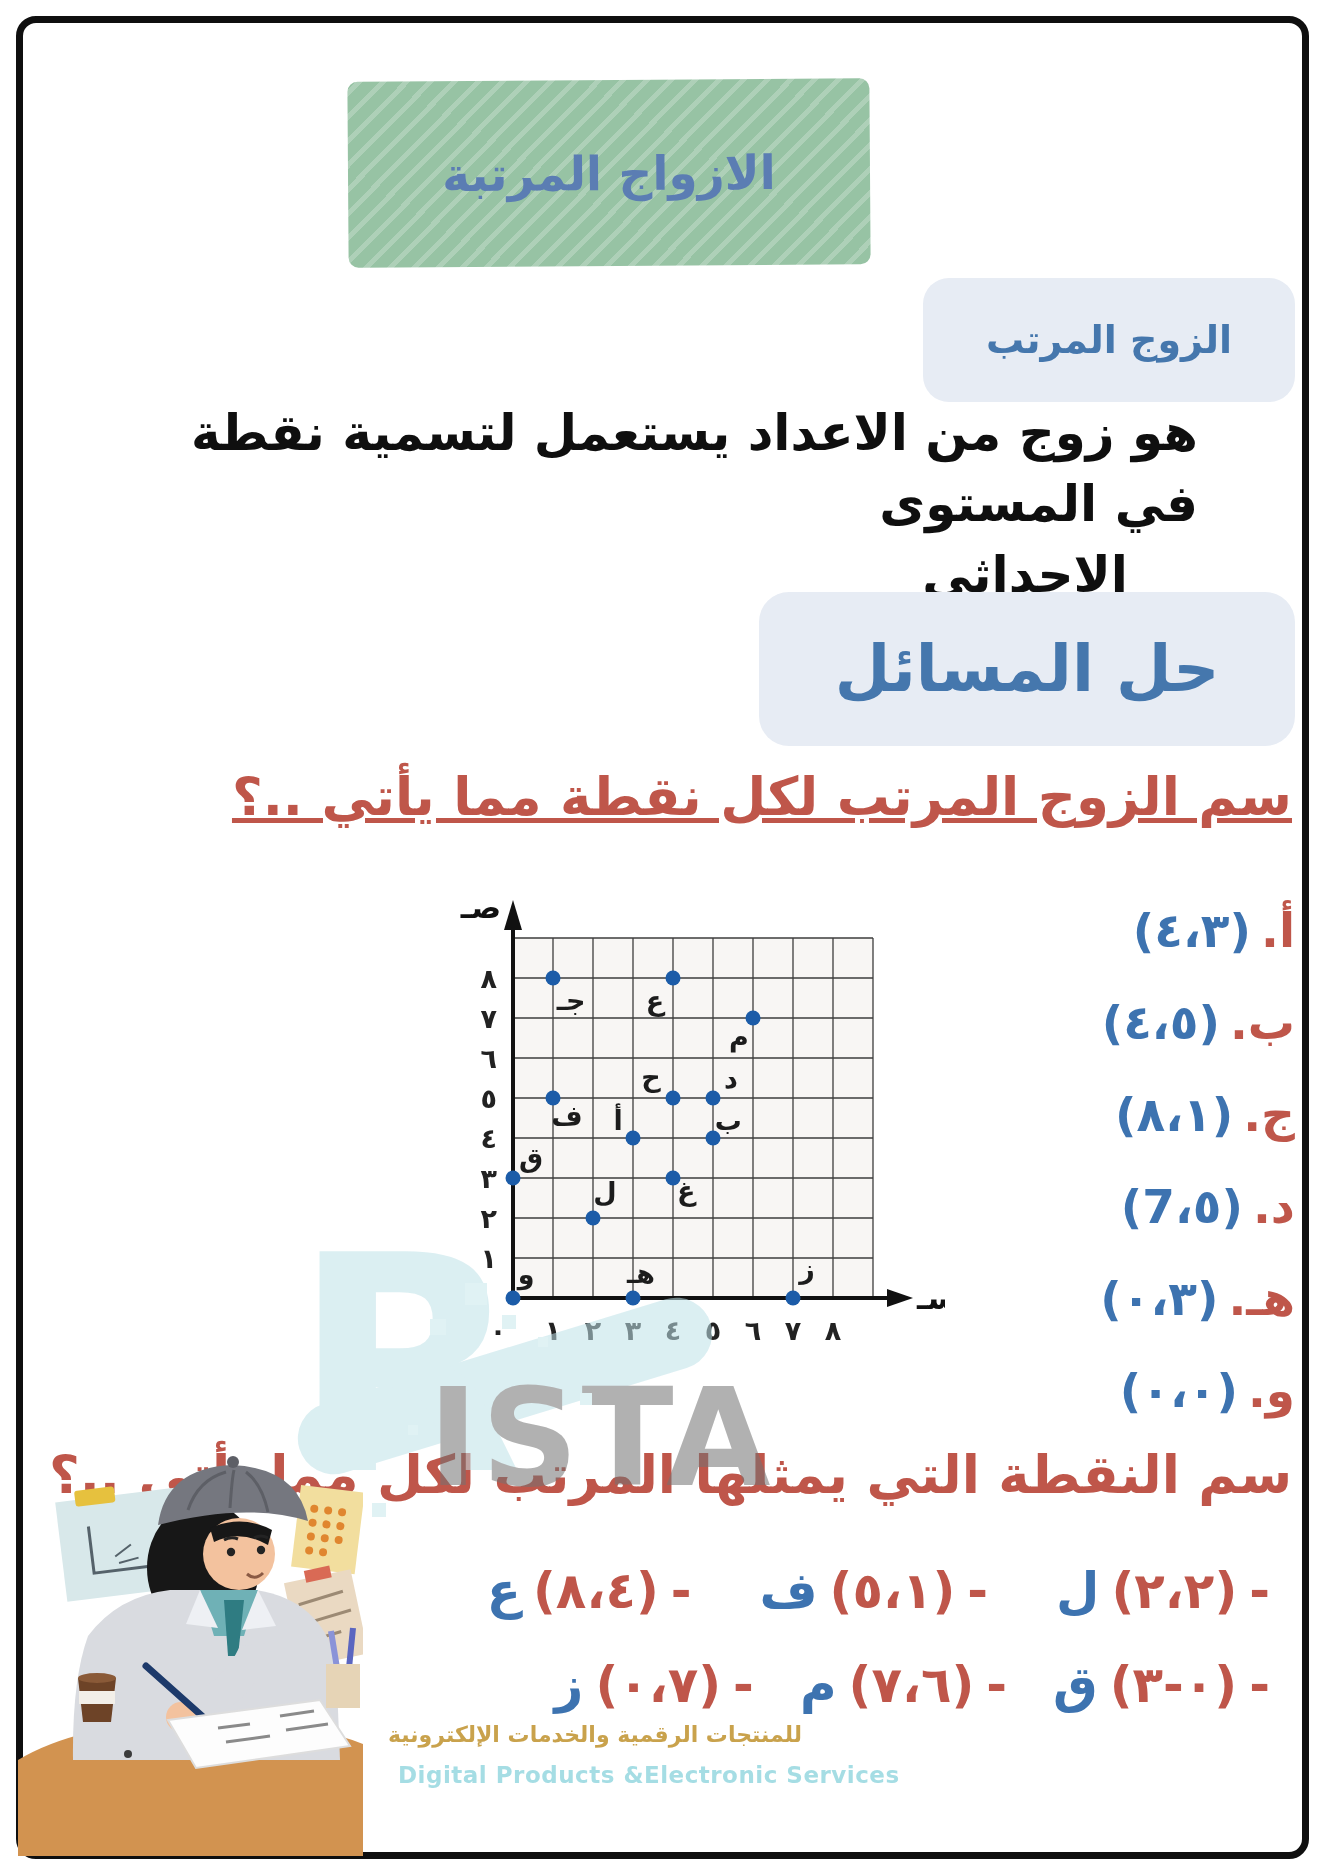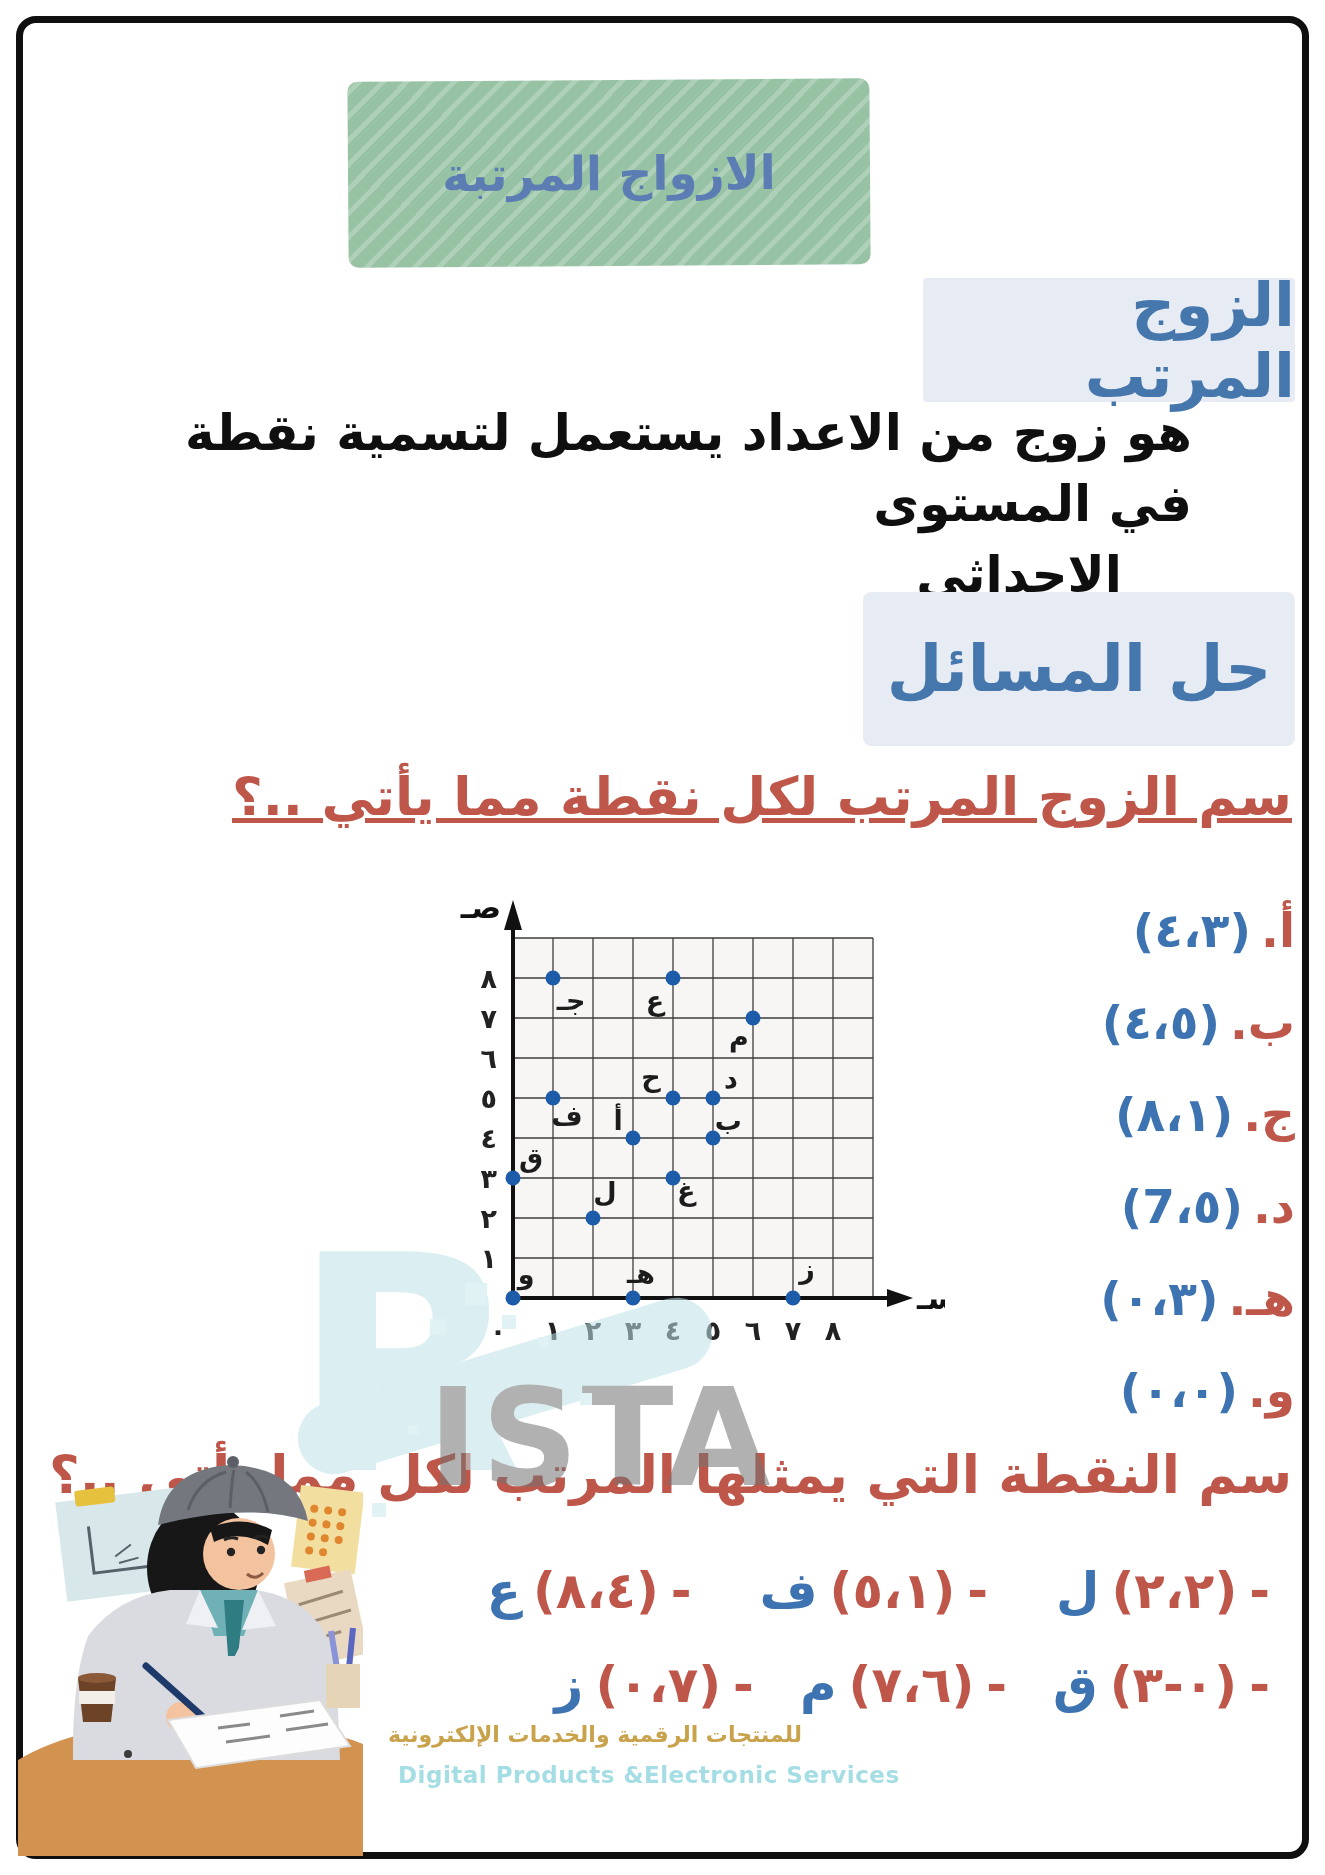--- a/index.html
+++ b/index.html
@@ -10,24 +10,24 @@
   
   .title-box{position:absolute;left:348px;top:80px;width:522px;height:186px;
     background:#97c3a4;border-radius:10px;transform:rotate(-.4deg);
     display:flex;align-items:center;justify-content:center;}
   .title-box::before{content:"";position:absolute;inset:-8px;border-radius:14px;
     background:repeating-linear-gradient(135deg,rgba(255,255,255,.22) 0 5px,rgba(151,195,164,0) 5px 17px);}
   .title-text{position:relative;font-size:47px;font-weight:bold;color:#5b7db3;direction:rtl;}
 
   .pill{position:absolute;background:#e7ecf4;display:flex;align-items:center;justify-content:center;
     color:#4577ad;font-weight:bold;direction:rtl;}
-  .pill-1{right:30px;top:278px;width:372px;height:124px;border-radius:4px;font-size:61px;}
-  .pill-2{right:30px;top:592px;width:432px;height:154px;border-radius:8px;font-size:64px;}
-
-  .definition{position:absolute;right:133px;top:398px;width:1055px;direction:rtl;text-align:right;
+  .pill-1{right:30px;top:278px;width:372px;height:124px;border-radius:26px;font-size:38px;}
+  .pill-2{right:30px;top:592px;width:536px;height:154px;border-radius:30px;font-size:64px;}
+
+  .definition{position:absolute;right:127px;top:398px;width:1055px;direction:rtl;text-align:right;
     color:#0f0f0f;font-weight:bold;font-size:50px;line-height:1.42;}
   .definition .line2{padding-left:0;padding-right:70px;}
 
   .question{position:absolute;direction:rtl;color:#bf564a;font-weight:bold;font-size:53px;white-space:nowrap;}
   .q1{right:33px;top:766px;text-decoration:underline;}
   .q2{right:33px;top:1444px;}
 
   #chart{position:absolute;left:425px;top:878px;width:520px;height:505px;}
 
   .answers{position:absolute;right:30px;top:884px;display:flex;flex-direction:column;}

